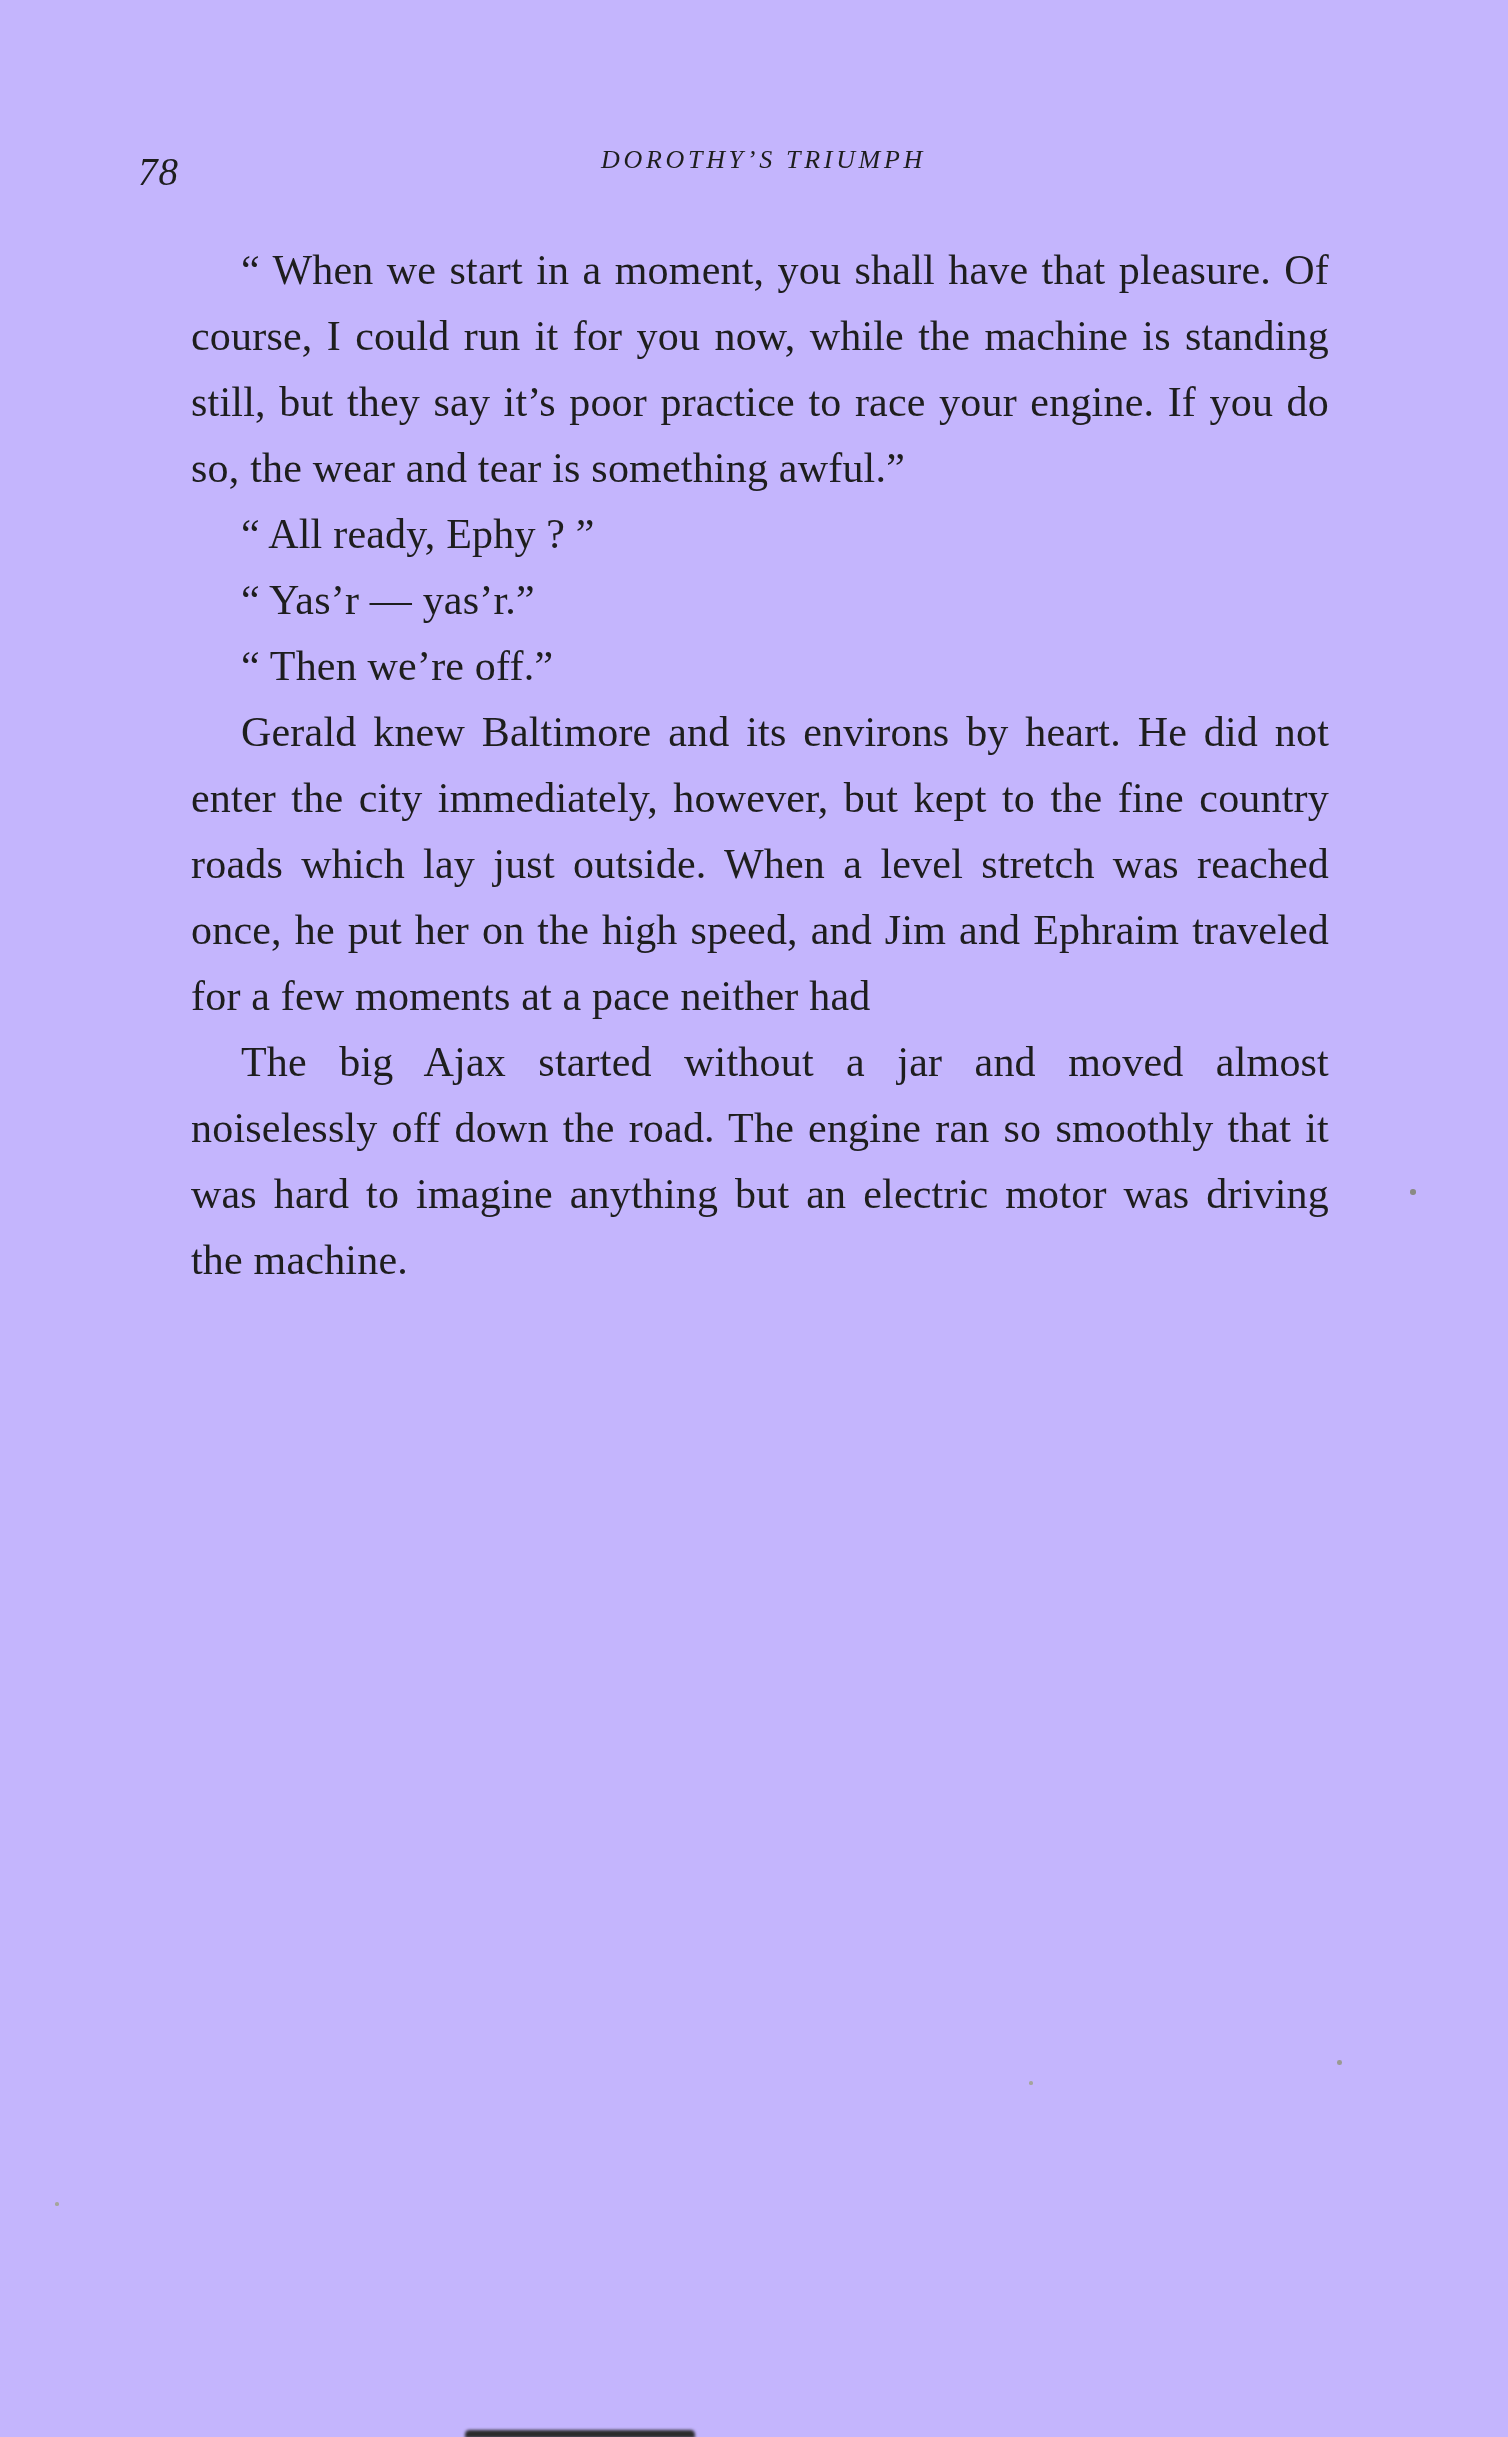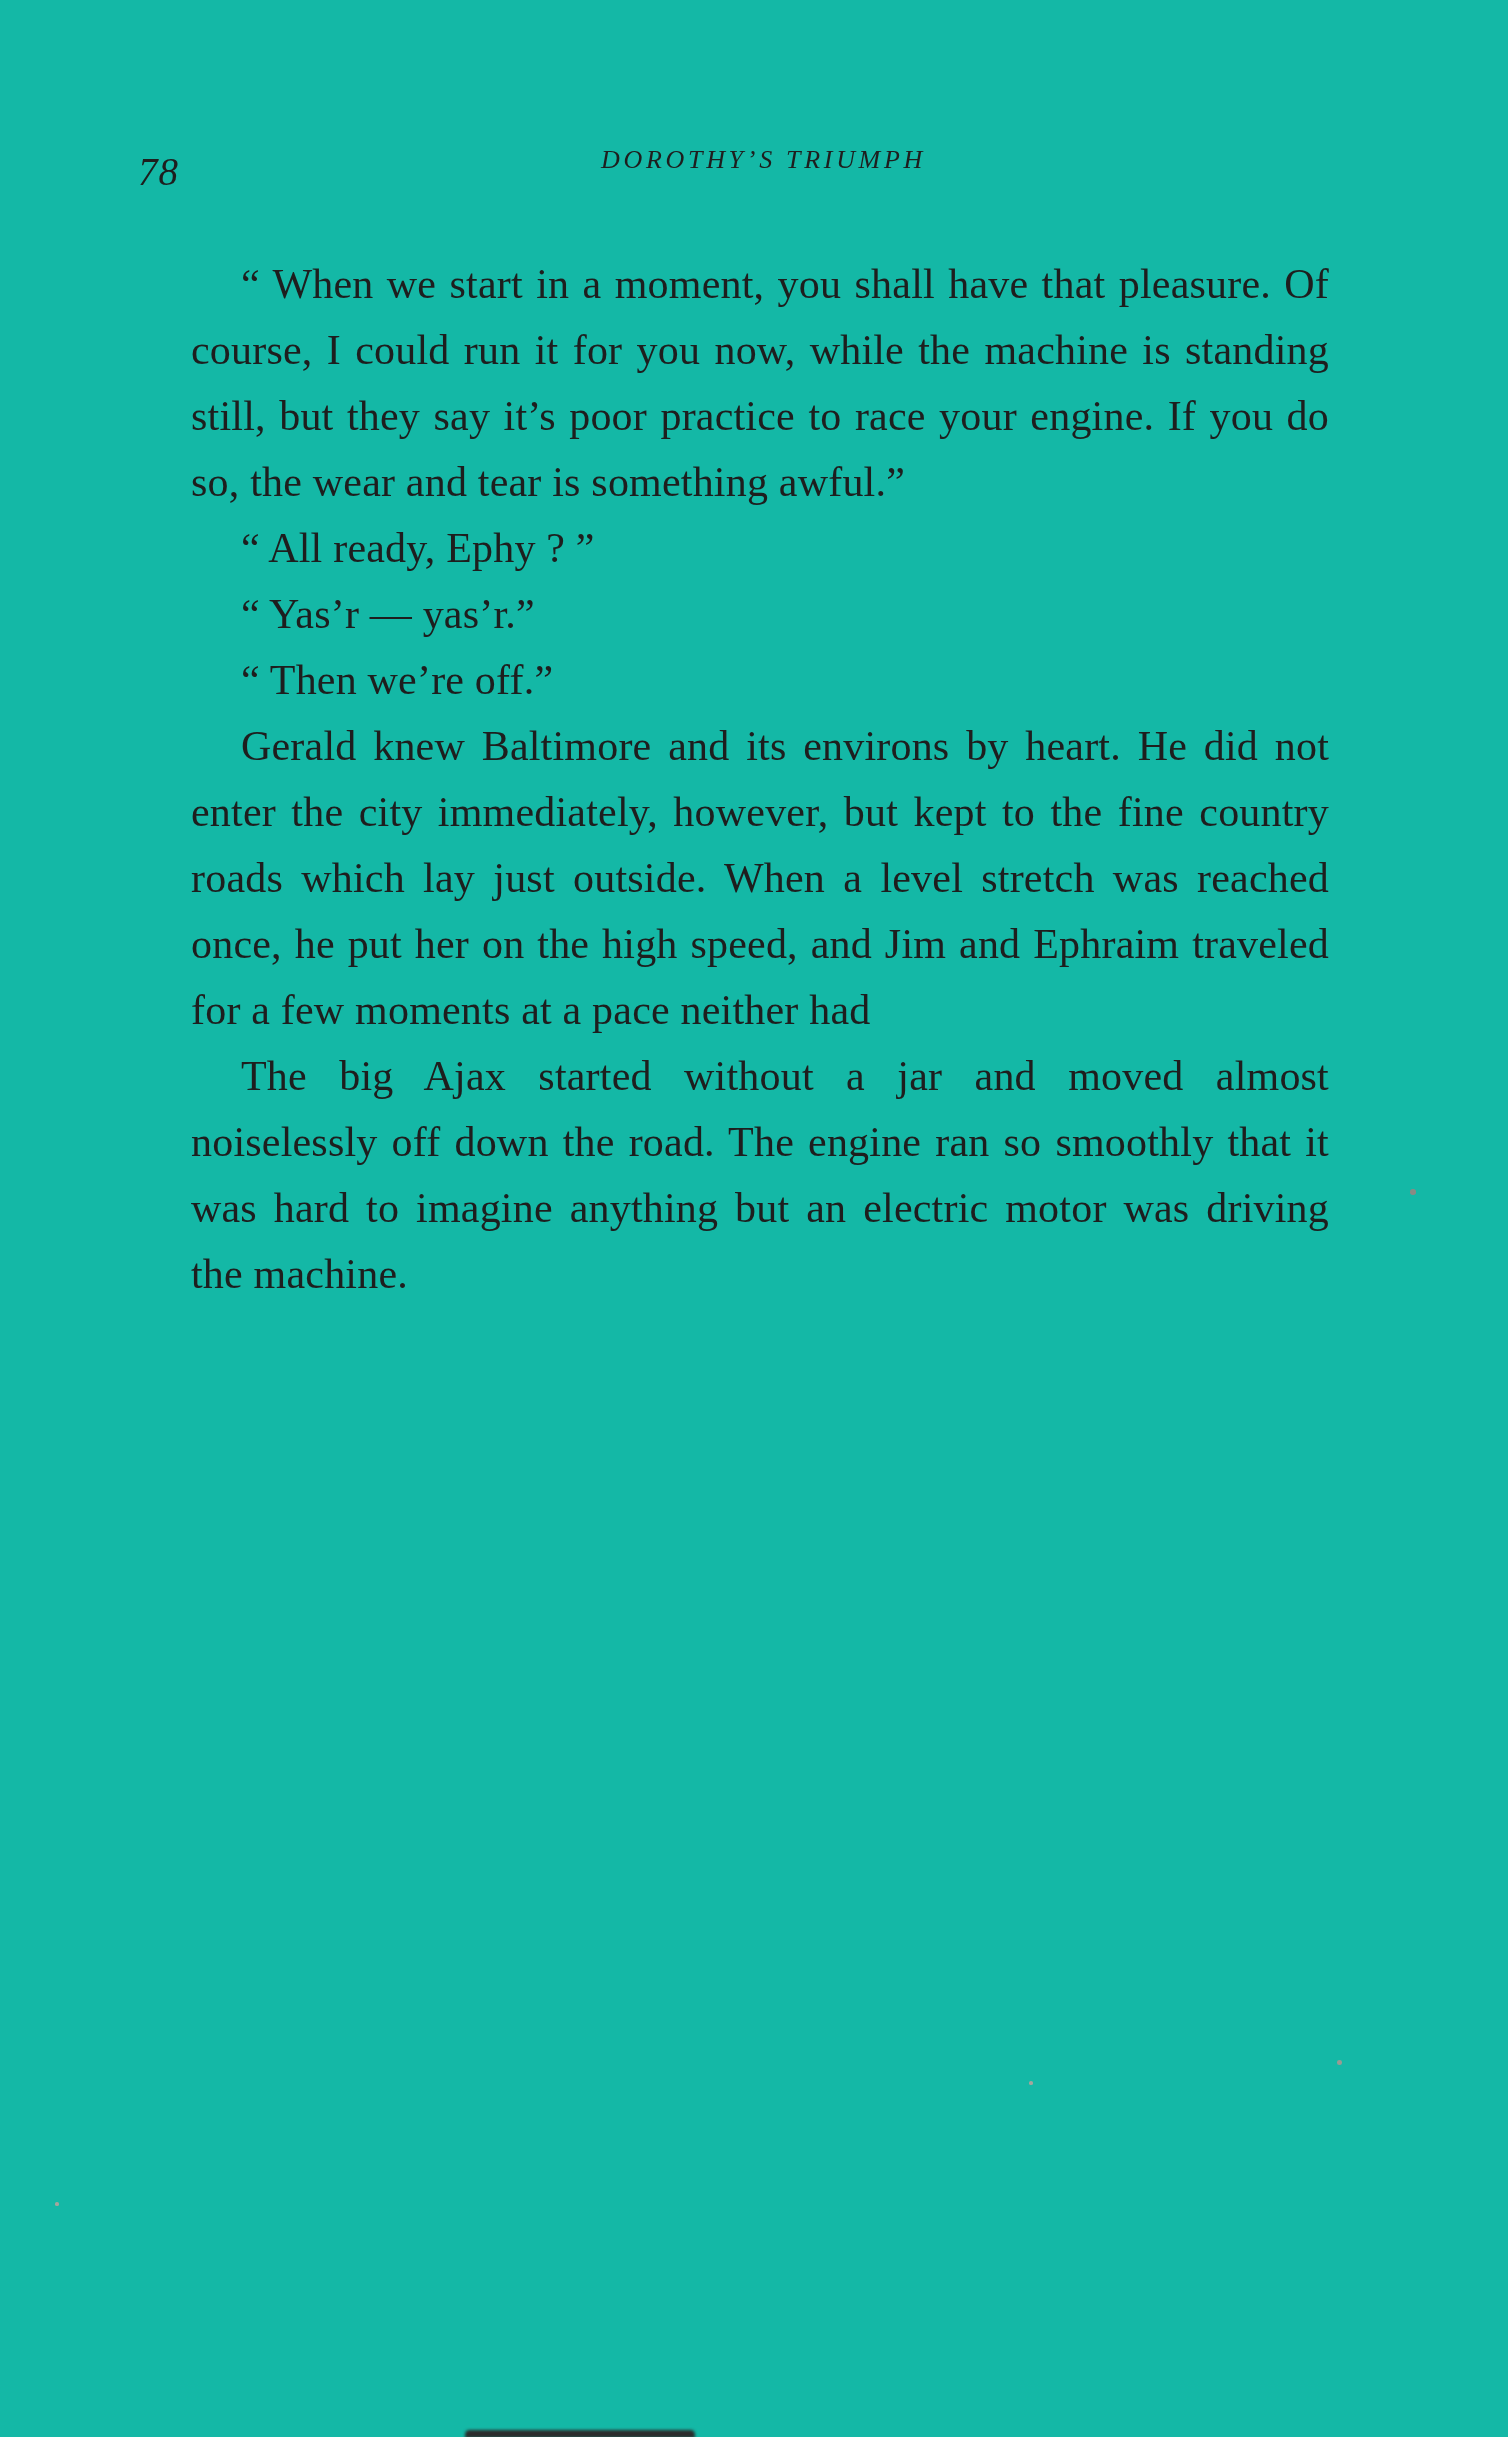--- a/index.html
+++ b/index.html
@@ -4,21 +4,21 @@
 <style>
   html, body {
     margin: 0;
     padding: 0;
     background: #e9e9e6;
   }
   .page {
     position: relative;
     width: 1509px;
     height: 2438px;
-    background: #14b8a6;
+    background: #c4b5fd;
     overflow: hidden;
     font-family: "Liberation Serif", "DejaVu Serif", serif;
     color: #1e1e1e;
     margin: 0 auto;
   }
   
   .running-head {
     position: absolute;
     top: 145px;
     left: 138px;
@@ -37,21 +37,21 @@
     display: block;
     text-align: center;
     font-size: 26px;
     font-style: italic;
     letter-spacing: 3.7px;
     padding-left: 55px;
   }
   
   .text-block {
     position: absolute;
-    top: 251px;
+    top: 237px;
     left: 191px;
     width: 1138px;
     font-size: 42px;
     line-height: 66px;
     text-align: justify;
     text-justify: inter-word;
     letter-spacing: 0.2px;
   }
   .text-block p {
     margin: 0;

